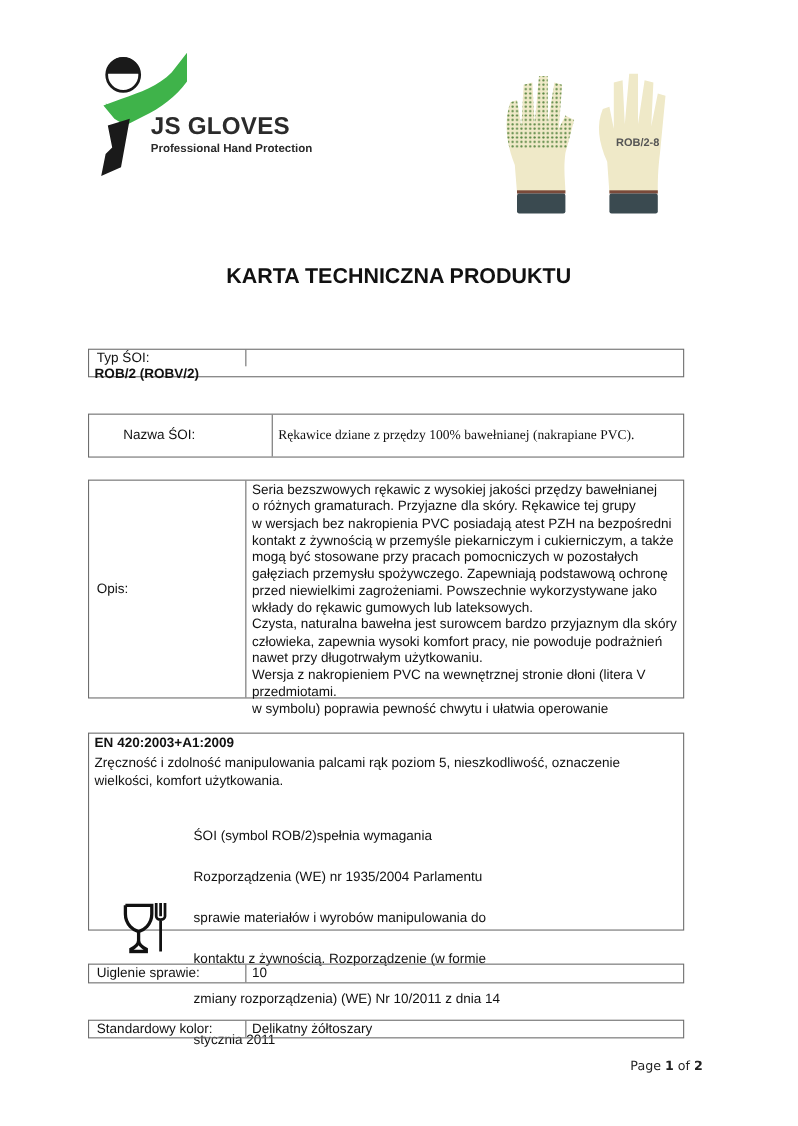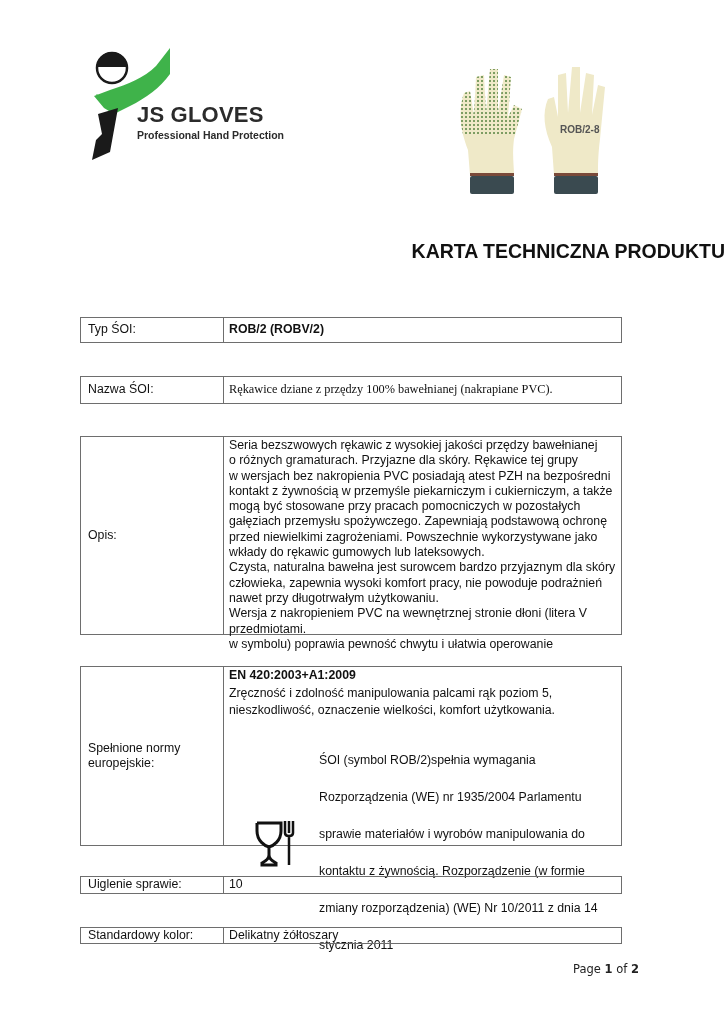--- a/index.html
+++ b/index.html
@@ -6,31 +6,31 @@
     html, body { width: 725px; height: 1024px; background: #ffffff; overflow: hidden; }
     body { position: relative; font-family: "Liberation Sans", sans-serif; color: #111; }
 
     .logo { position: absolute; left: 88px; top: 44px; width: 200px; height: 120px; }
     .logo svg { position: absolute; left: 0; top: 0; }
     .brand-name { position: absolute; left: 49px; top: 58px; font-size: 22px; font-weight: bold; color: #2b2b2b; letter-spacing: 0.2px; }
     .brand-tagline { position: absolute; left: 49px; top: 85px; font-size: 10.5px; font-weight: bold; color: #2b2b2b; white-space: nowrap; }
 
     .product-photo { position: absolute; left: 448px; top: 55px; width: 175px; height: 165px; }
 
-    .doc-title { position: absolute; left: 0; width: 725px; top: 240px; text-align: right; font-size: 19.5px; font-weight: bold; color: #111; }
+    .doc-title { position: absolute; left: 0; width: 725px; top: 240px; text-align: center; font-size: 19.5px; font-weight: bold; color: #111; }
 
     .box { position: absolute; left: 80px; width: 542px; border: 1px solid #6e6e6e; display: flex; font-size: 12.3px; line-height: 15.3px; }
     .box .label { width: 143px; border-right: 1px solid #6e6e6e; padding: 0 7px; display: flex; align-items: center; flex-shrink: 0; }
     .box .value { flex: 1; padding: 0 5px; }
 
-    #row-type { top: 317px; height: 26px; }
+    #row-type { top: 317px; height: 26px; flex-direction: column; }
     #row-type .value, #row-type .label { display: flex; align-items: center; }
     #row-type .value { font-weight: bold; }
 
-    #row-name { top: 376px; height: 28px; }
+    #row-name { top: 376px; height: 40px; padding-left: 24px; }
     #row-name .value { display: flex; align-items: center; font-family: Liberation Serif, serif; }
 
     #row-desc { top: 436px; height: 199px; }
     #row-desc .value { padding-top: 1px; }
     .desc-line { display: block; white-space: nowrap; }
 
     #row-norms { top: 666px; height: 180px; }
     #row-norms .value { padding-top: 1px; }
     .norm-title { font-weight: bold; display: block; }
     .norm-text { display: block; margin-top: 2px; line-height: 17px; }
@@ -113,21 +113,20 @@
     <span class="desc-line">Czysta, naturalna bawełna jest surowcem bardzo przyjaznym dla skóry</span>
     <span class="desc-line">człowieka, zapewnia wysoki komfort pracy, nie powoduje podrażnień</span>
     <span class="desc-line">nawet przy długotrwałym użytkowaniu.</span>
     <span class="desc-line">Wersja z nakropieniem PVC na wewnętrznej stronie dłoni (litera V</span>
     <span class="desc-line">przedmiotami.</span>
     <span class="desc-line">w symbolu) poprawia pewność chwytu i ułatwia operowanie</span>
   </div>
 </div>
 
 <div class="box" id="row-norms">
-  <div class="label" style="width:143px;">Spełnione normy europejskie:</div>
   <div class="value">
     <span class="norm-title">EN 420:2003+A1:2009</span>
     <span class="norm-text">Zręczność i zdolność manipulowania palcami rąk poziom 5, nieszkodliwość, oznaczenie wielkości, komfort użytkowania.</span>
     <div class="norm-food">
       <div class="food-icon-wrap">
         <svg width="44" height="48" viewBox="0 0 44 48">
           <path d="M3 4 L27 4 L27 12 C27 22 19 27 15 28 L15 36 C15 40 18 42 22 44 L22 46 L8 46 L8 44 C12 42 15 40 15 36" fill="none" stroke="#111" stroke-width="3"></path>
           <path d="M3 4 L3 12 C3 22 11 27 15 28" fill="none" stroke="#111" stroke-width="3"></path>
           <path d="M31 2 L31 14 M35 2 L35 14 M39 2 L39 14 M31 14 C31 18 39 18 39 14 M35 17 L35 46" fill="none" stroke="#111" stroke-width="2.5"></path>
         </svg>

